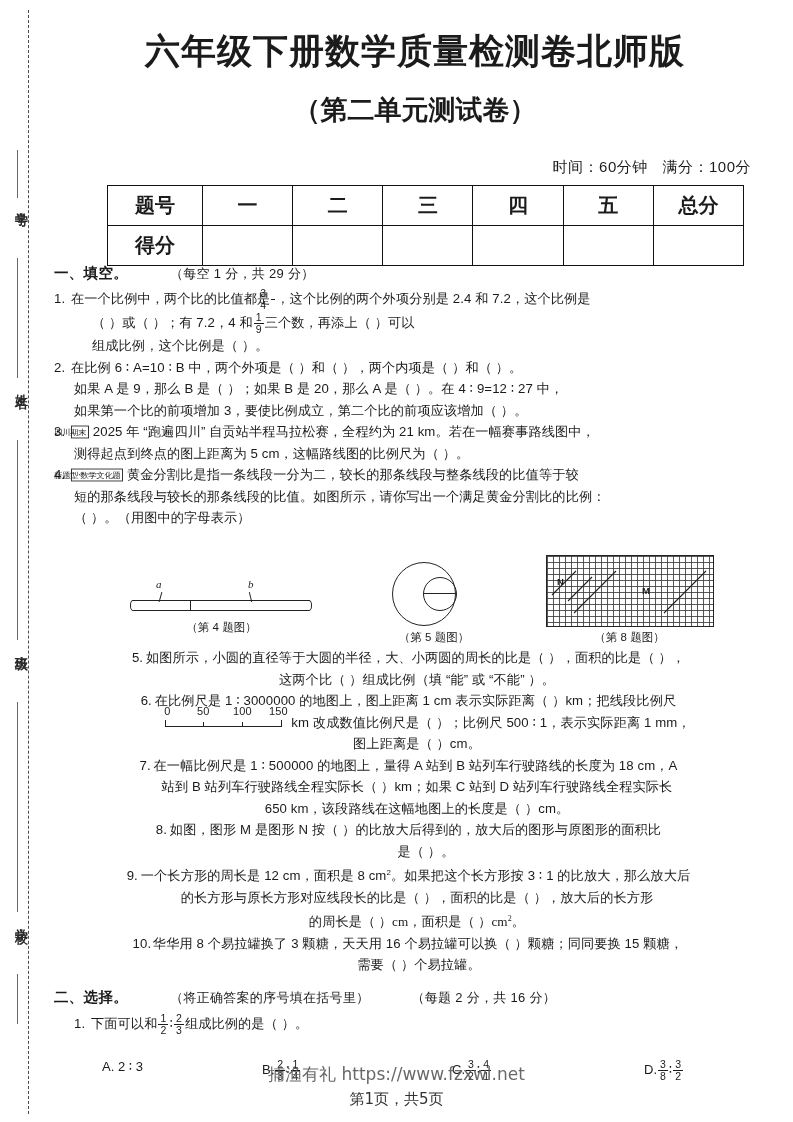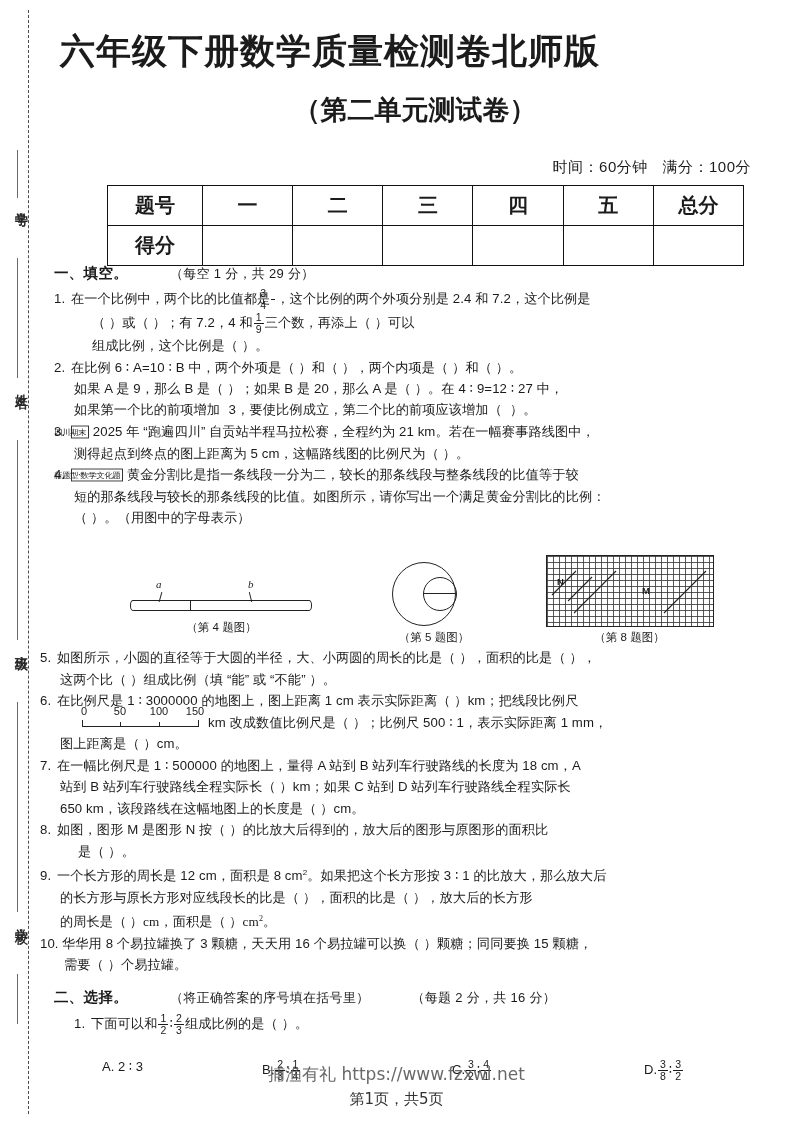--- a/index.html
+++ b/index.html
@@ -55,21 +55,21 @@
     width: 0;
     border-left: 1px solid #6a6a6a;
   }
 
   
   .title-main {
     position: absolute;
     left: 60px;
     top: 28px;
     width: 710px;
-    text-align: left;
+    text-align: center;
     font-size: 35px;
     font-weight: bold;
     letter-spacing: 1px;
     font-family: "DejaVu Serif", "Liberation Serif", serif;
     white-space: nowrap;
   }
   .title-sub {
     position: absolute;
     left: 60px;
     top: 92px;
@@ -218,21 +218,21 @@
       linear-gradient(to bottom, rgba(60,60,60,0.85) 1px, transparent 1px);
     background-size: 6px 6px, 6px 6px;
   }
   .grid-svg { position: absolute; left: 24px; top: 3px; }
   .grid-lbl {
     position: absolute; font-size: 9.5px; font-weight: bold;
     font-family: "Liberation Sans", sans-serif;
   }
 
   
-  .content2 { position: absolute; left: 40px; top: 648px; width: 706px; }
+  .content2 { position: absolute; left: 54px; top: 648px; width: 706px; text-align: center; }
   .content3 { position: absolute; left: 54px; top: 988px; width: 706px; }
 
   
   .scalebar {
     display: inline-block;
     position: relative;
     width: 128px;
     height: 17px;
     vertical-align: -3px;
     margin-right: 2px;
@@ -347,21 +347,21 @@
     </p>
     <p class="q" style="padding-left:38px;text-indent:0;">
       <span>（                        ）或（                            ）；有 7.2，4 和</span><span class="frac"><span class="n">1</span><span class="d">9</span></span><span>三个数，再添上（        ）可以</span>
     </p>
     <p class="q" style="padding-left:38px;text-indent:0;">组成比例，这个比例是（                        ）。</p>
 
     <p class="q">
       <span class="num">2.</span><span>在比例 6 ∶ A=10 ∶ B 中，两个外项是（        ）和（        ），两个内项是（        ）和（          ）。</span>
     </p>
     <p class="q" style="padding-left:20px;text-indent:0;">如果 A 是 9，那么 B 是（            ）；如果 B 是 20，那么 A 是（        ）。在 4 ∶ 9=12 ∶ 27 中，</p>
-    <p class="q" style="padding-left:20px;text-indent:0;font-family:Liberation Mono, monospace;">如果第一个比的前项增加 3，要使比例成立，第二个比的前项应该增加（            ）。</p>
+    <p class="q" style="padding-left:20px;text-indent:0;">如果第一个比的前项增加 3，要使比例成立，第二个比的前项应该增加（            ）。</p>
 
     <p class="q">
       <span class="num">3.</span><span class="tag">四川期末</span> <span>2025 年 “跑遍四川” 自贡站半程马拉松赛，全程约为 21 km。若在一幅赛事路线图中，</span>
     </p>
     <p class="q" style="padding-left:20px;text-indent:0;">测得起点到终点的图上距离为 5 cm，这幅路线图的比例尺为（            ）。</p>
 
     <p class="q">
       <span class="num">4.</span><span class="tag">新题型·数学文化题</span> <span>黄金分割比是指一条线段一分为二，较长的那条线段与整条线段的比值等于较</span>
     </p>
     <p class="q" style="padding-left:20px;text-indent:0;">短的那条线段与较长的那条线段的比值。如图所示，请你写出一个满足黄金分割比的比例：</p>

